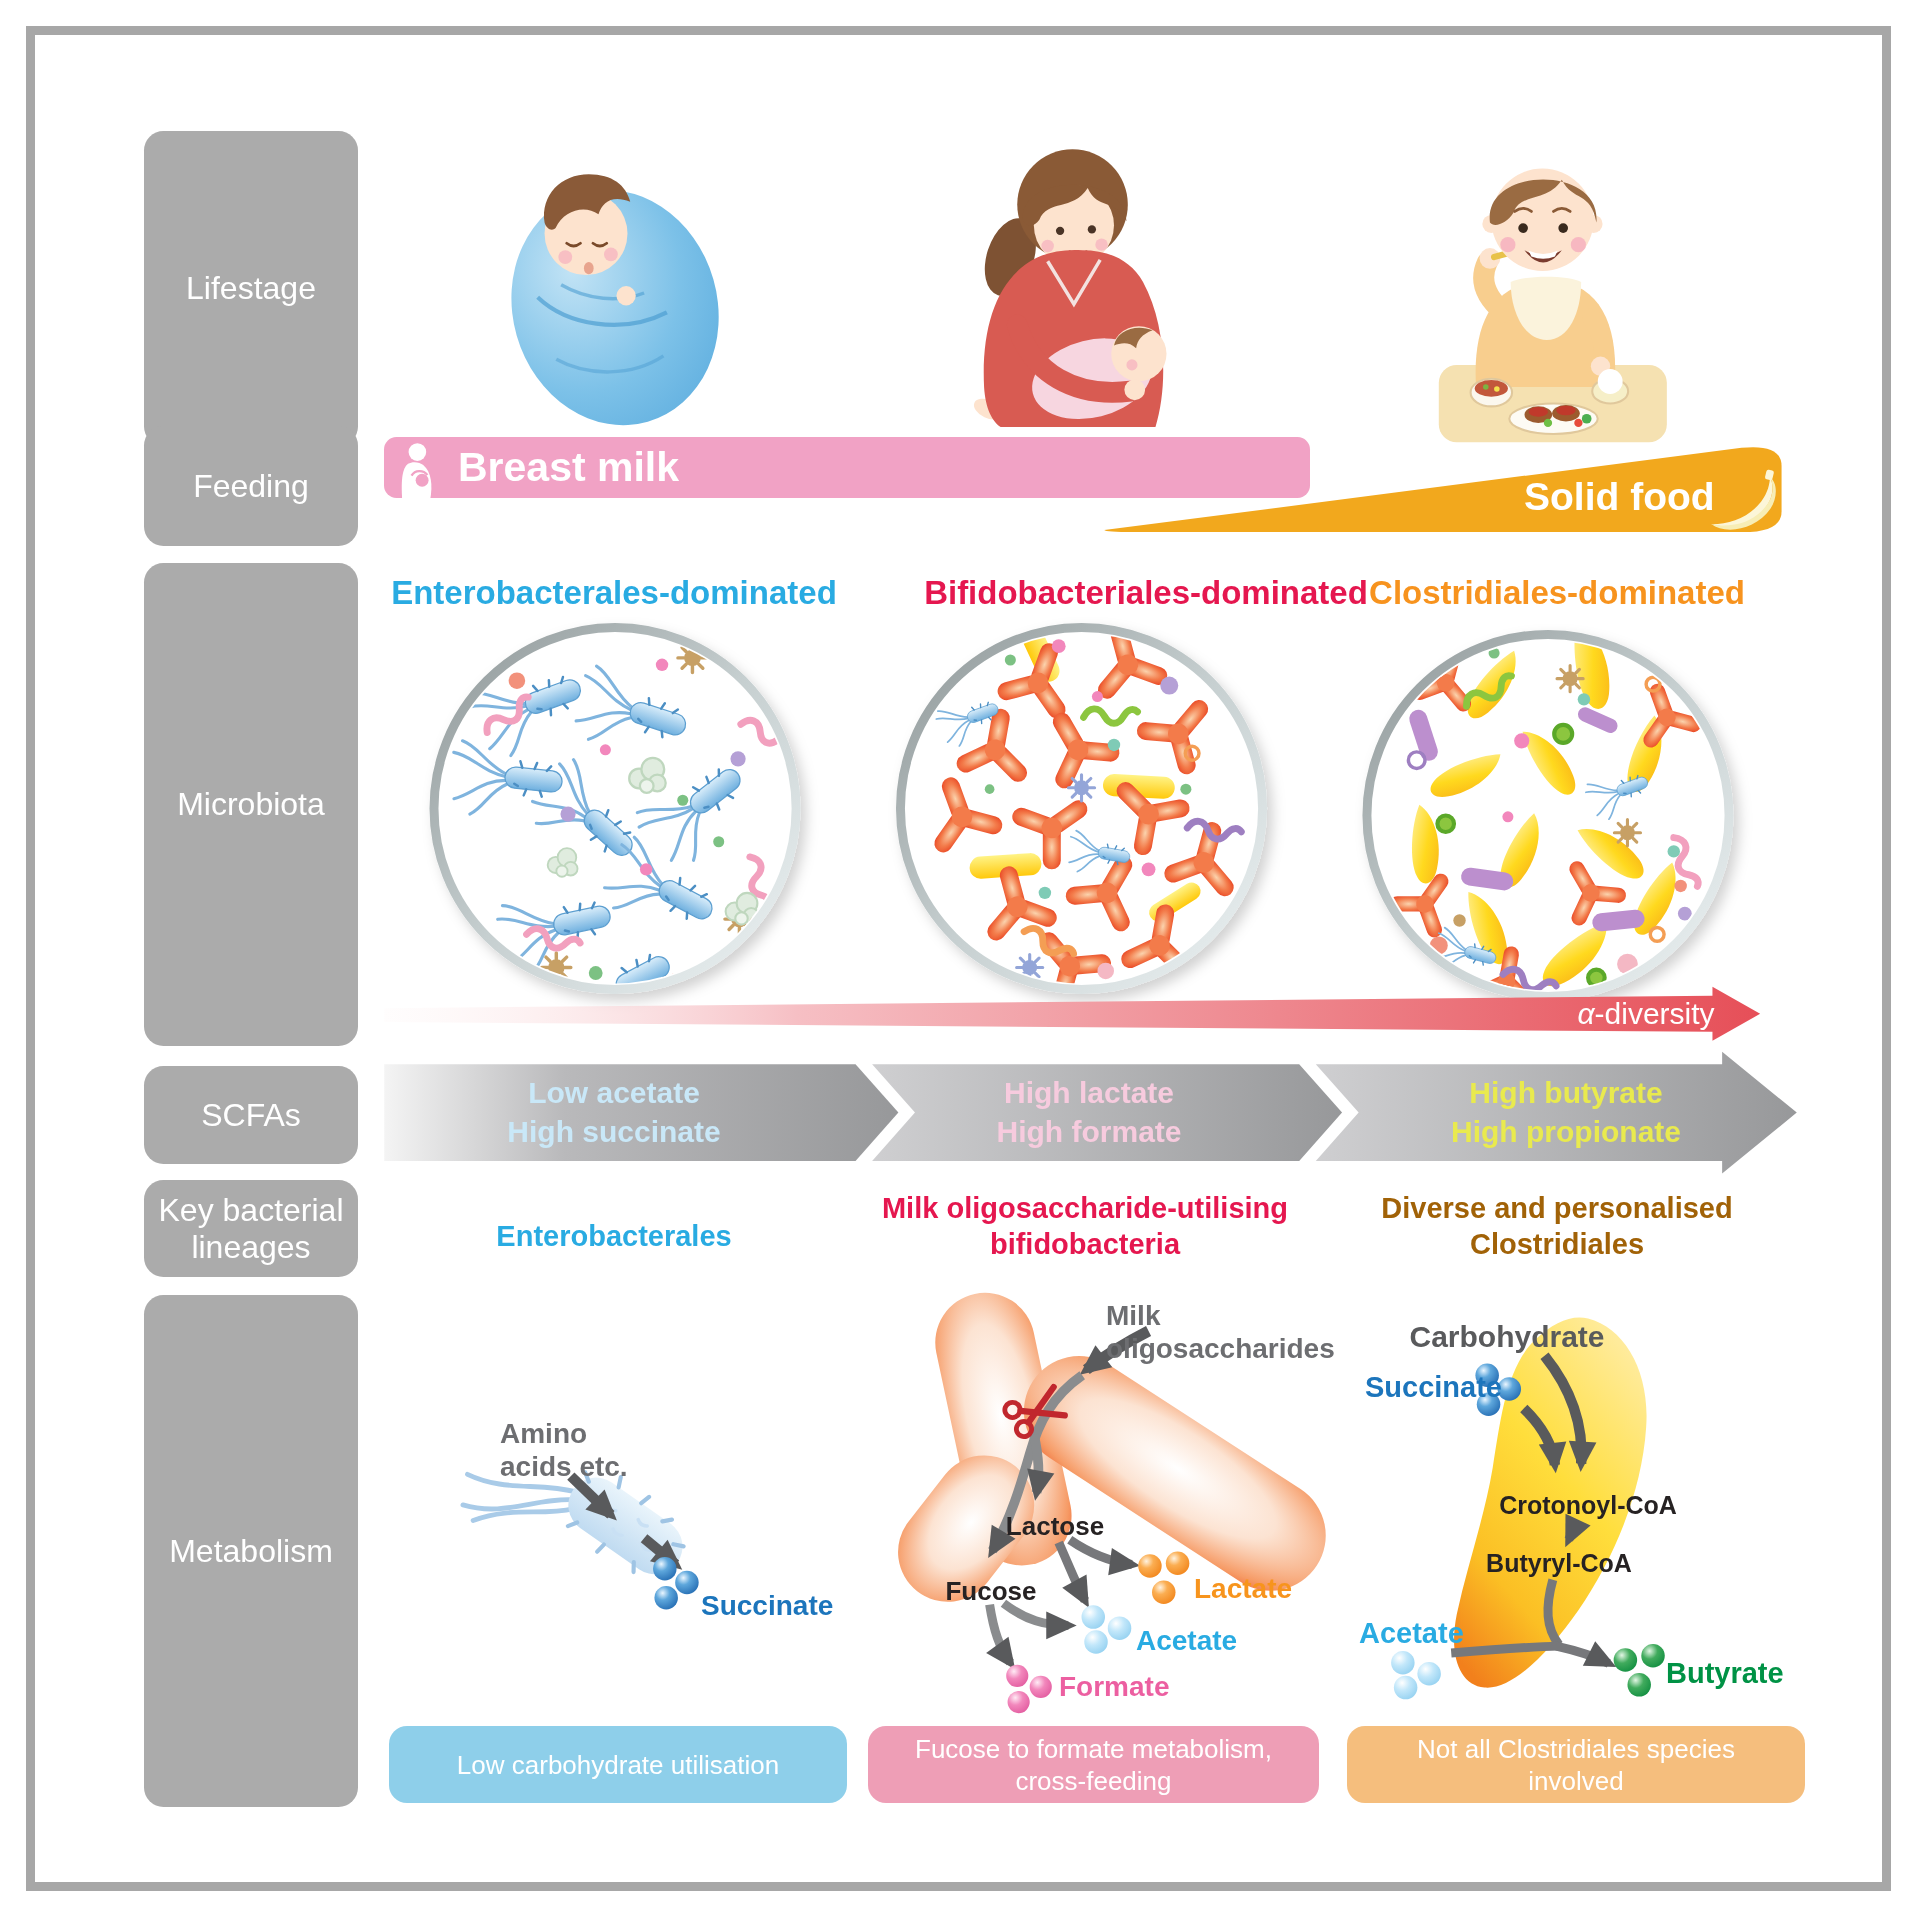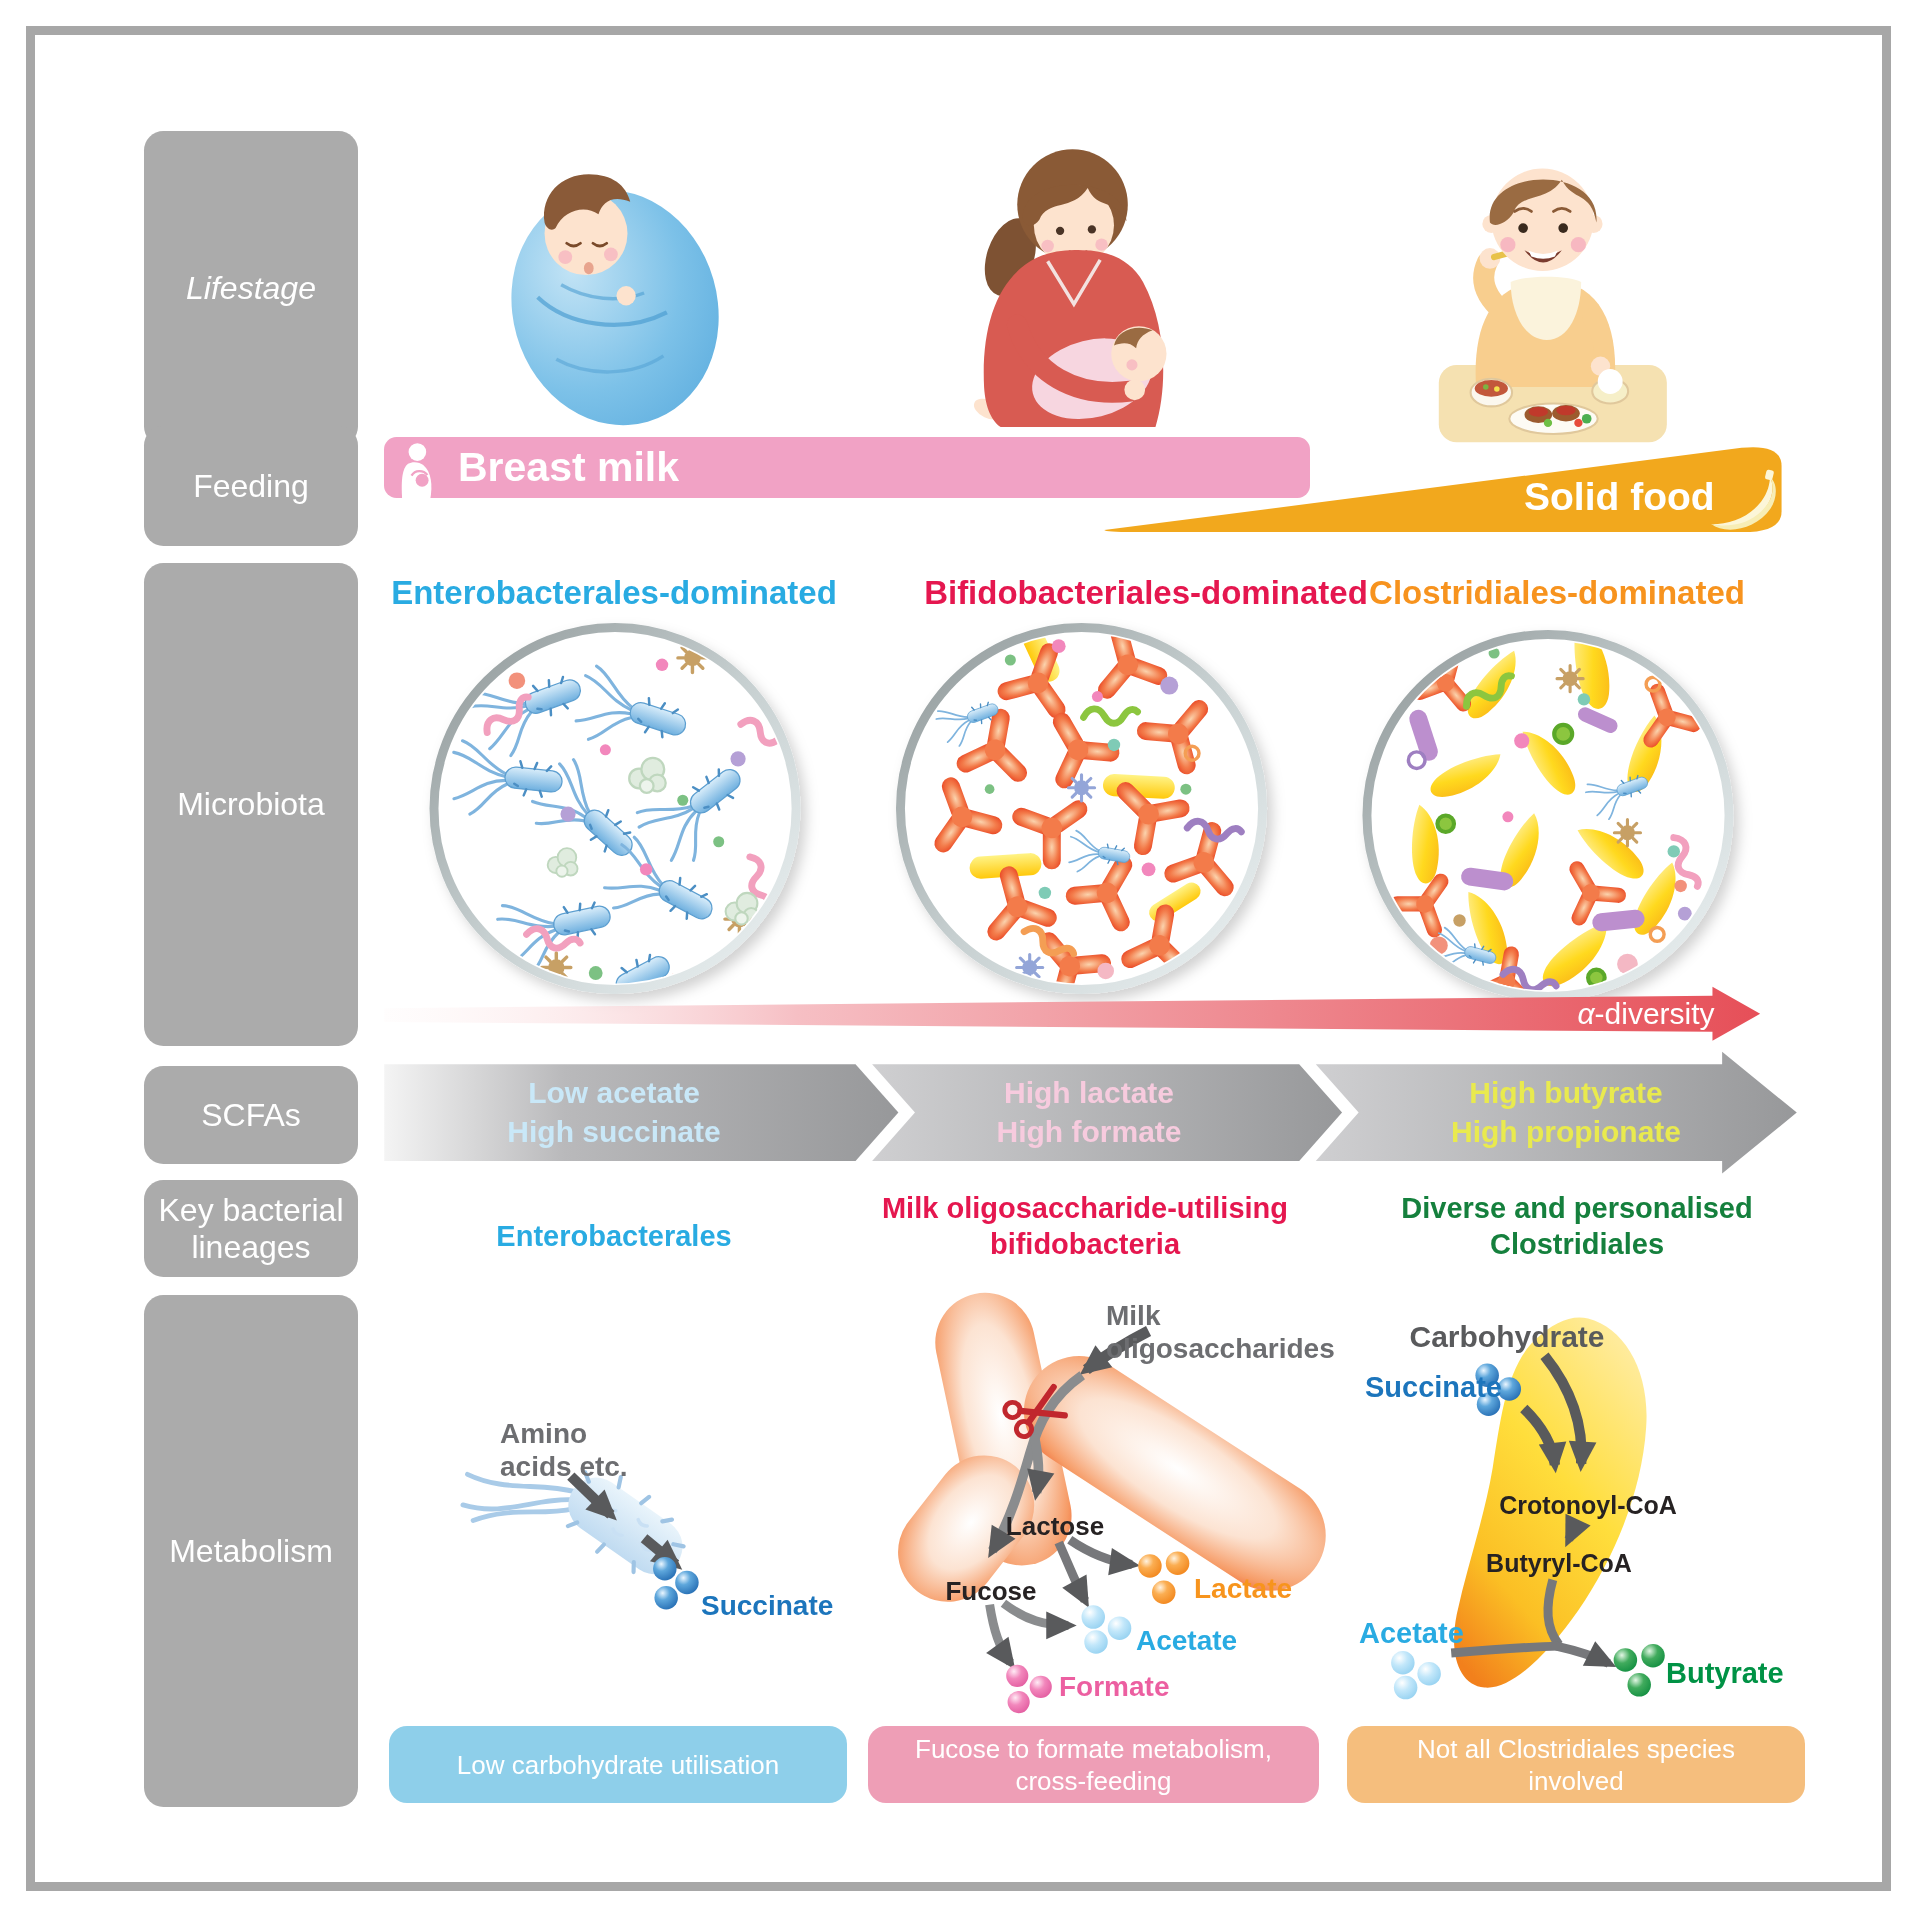--- a/index.html
+++ b/index.html
@@ -29,21 +29,21 @@
           font-size:26px;line-height:32px;display:flex;flex-direction:column;
           align-items:center;justify-content:center;text-align:center;}
 </style>
 </head>
 <body>
 
 <div id="canvas">
 
   <div id="frame"></div>
 
-  <div class="side" style="top:131px;height:315px;font-style:italic;">
+  <div class="side" style="top:131px;height:315px;">
       <span>Lifestage</span>
     </div>
   <div class="side" style="top:426px;height:120px;">
       <span>Feeding</span>
     </div>
   <div class="side" style="top:1066px;height:98px;">
       <span>SCFAs</span>
     </div>
   <div class="side" style="top:563px;height:483px;">
       <span>Microbiota</span>
@@ -514,21 +514,21 @@
   <div class="abs t-c band" style="left:1566px;top:1073px;color:#E9EA4E;">
     <div>High butyrate</div>
     <div>High propionate</div>
   </div>
 
   <div class="abs t-c lin" style="left:614px;top:1218px;color:#29ABE2;">Enterobacterales</div>
   <div class="abs t-c lin" style="left:1085px;top:1190px;color:#E5174F;">
     <div>Milk oligosaccharide-utilising</div>
     <div>bifidobacteria</div>
   </div>
-  <div class="abs t-c lin" style="left:1557px;top:1190px;color:#15803d;margin-left:20px;">
+  <div class="abs t-c lin" style="left:1557px;top:1190px;color:#a16207;">
     <div>Diverse and personalised</div>
     <div>Clostridiales</div>
   </div>
 
   <div class="abs gray-lab" style="left:500px;top:1417px;">
     <div>Amino</div>
     <div>acids etc.</div>
   </div>
   <div class="mol" style="left:701px;top:1590px;font-size:28px;color:#1C75BC;">Succinate</div>
 

